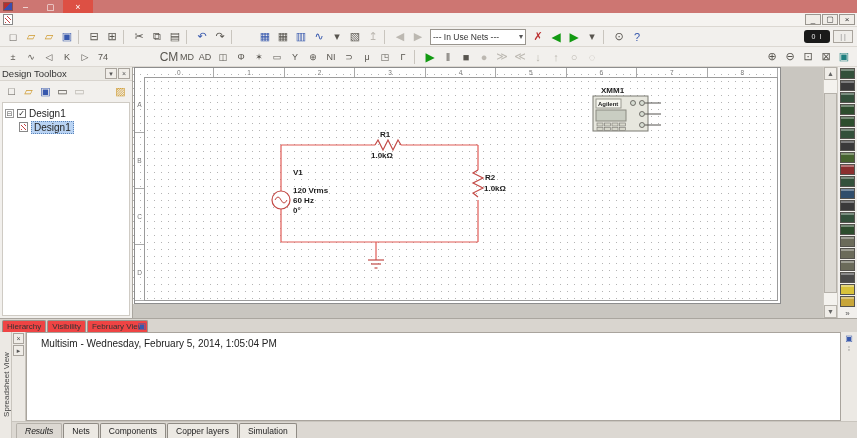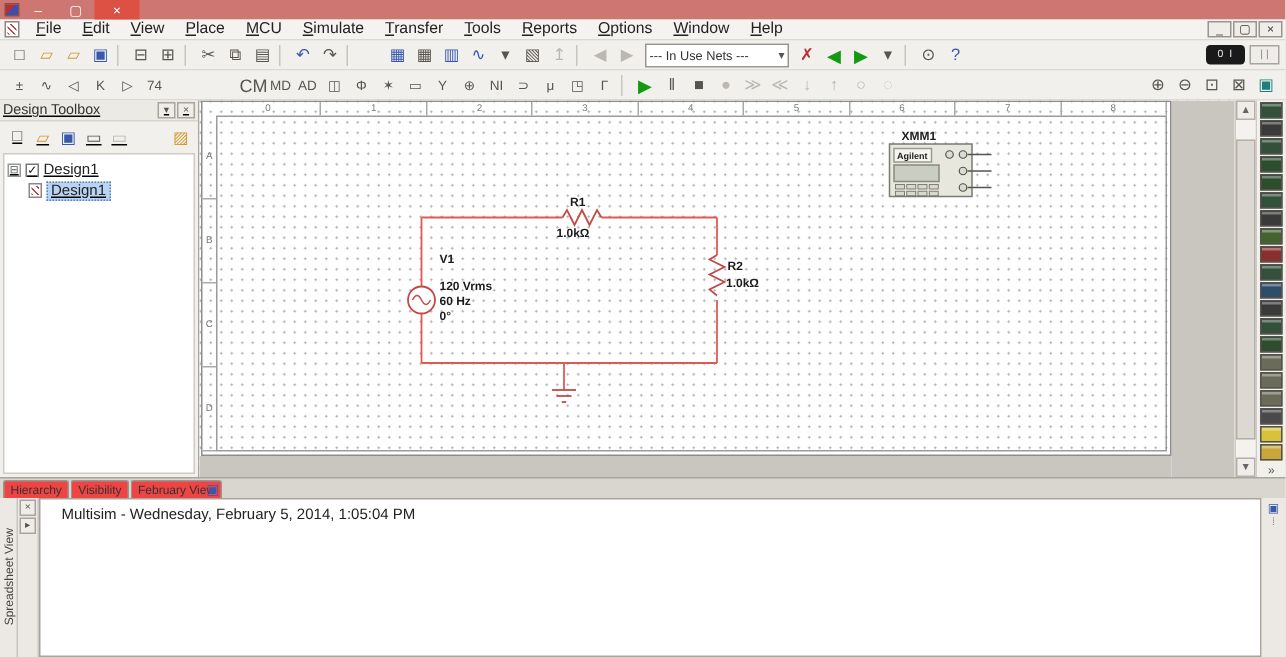--- a/index.html
+++ b/index.html
@@ -45,21 +45,21 @@
   .run-switch { width:26px; height:13px; background:#1a1a1a; border-radius:3px;
     color:#e8e8e8; font-size:7px; line-height:13px; text-align:center; letter-spacing:1px;
     margin-right:3px; }
   .pause-box { width:20px; height:13px; background:#efede9; border:1px solid #a9a49d;
     color:#888; font-size:7px; line-height:11px; text-align:center; margin-right:4px; }
 
   
   .main { height:251px; display:flex; }
 
   .toolbox { width:133px; background:#f2f0ed; border-right:1px solid #aaa69f;
-    display:flex; flex-direction:column;text-decoration:underline; }
+    display:flex; flex-direction:column; }
   .tbx-header { height:14px; display:flex; align-items:center; padding:0 2px;
     font-size:9.5px; color:#333; background:#eceae5; border-bottom:1px solid #d8d4ce; }
   .tbx-header .hspace { flex:1; }
   .hbtn { width:12px; height:11px; border:1px solid #a9a49d; background:#f0ede8;
     font-size:7px; line-height:9px; text-align:center; color:#555; margin-left:1px; }
   .tbx-toolbar { height:20px; display:flex; align-items:center; padding:0 3px; }
   .tree { flex:1; background:#fff; border:1px solid #cfcbc4; margin:1px 2px 2px 2px;
     font-size:10px; color:#222; padding:3px 2px; }
   .tree-row { display:flex; align-items:center; height:14px; }
   .expander { width:9px; height:9px; border:1px solid #999; background:#fff;
@@ -145,35 +145,20 @@
 
 <div class="titlebar">
   <div class="app-icon"></div>
   <div class="tc">–</div>
   <div class="tc">▢</div>
   <div class="tc tc-close">×</div>
 </div>
 
 <div class="menubar">
   <div class="mdi-doc-icon"></div>
-  <div style="display:flex;">
-
-  <span class="menu-item">File</span>
-      <span class="menu-item">Edit</span>
-      <span class="menu-item">View</span>
-      <span class="menu-item">Place</span>
-      <span class="menu-item">MCU</span>
-      <span class="menu-item">Simulate</span>
-      <span class="menu-item">Transfer</span>
-      <span class="menu-item">Tools</span>
-      <span class="menu-item">Reports</span>
-      <span class="menu-item">Options</span>
-      <span class="menu-item">Window</span>
-      <span class="menu-item">Help</span>
-    </div>
   <div class="mdi-ctrls">
     <span class="mdi-btn">_</span>
     <span class="mdi-btn">▢</span>
     <span class="mdi-btn">×</span>
   </div>
 </div>
 
 <div class="toolbar">
   <div style="display:flex;flex:1.05;align-items:center;">
 
@@ -459,14 +444,22 @@
         <span class="sbtn">▸</span>
       </div>
       <div class="sheet-content">
         <span>Multisim   -   Wednesday, February 5, 2014, 1:05:04 PM</span>
       </div>
       <div class="sheet-side">
         <span class="mini">▣</span>
         <span class="grip">⁞</span>
       </div>
     </div>
+    <div class="bottom-tabs">
+
+    <span class="btab k-active">Results</span>
+        <span class="btab">Nets</span>
+        <span class="btab">Components</span>
+        <span class="btab">Copper layers</span>
+        <span class="btab">Simulation</span>
+      </div>
   </div>
 </div>
 
 </body></html>

